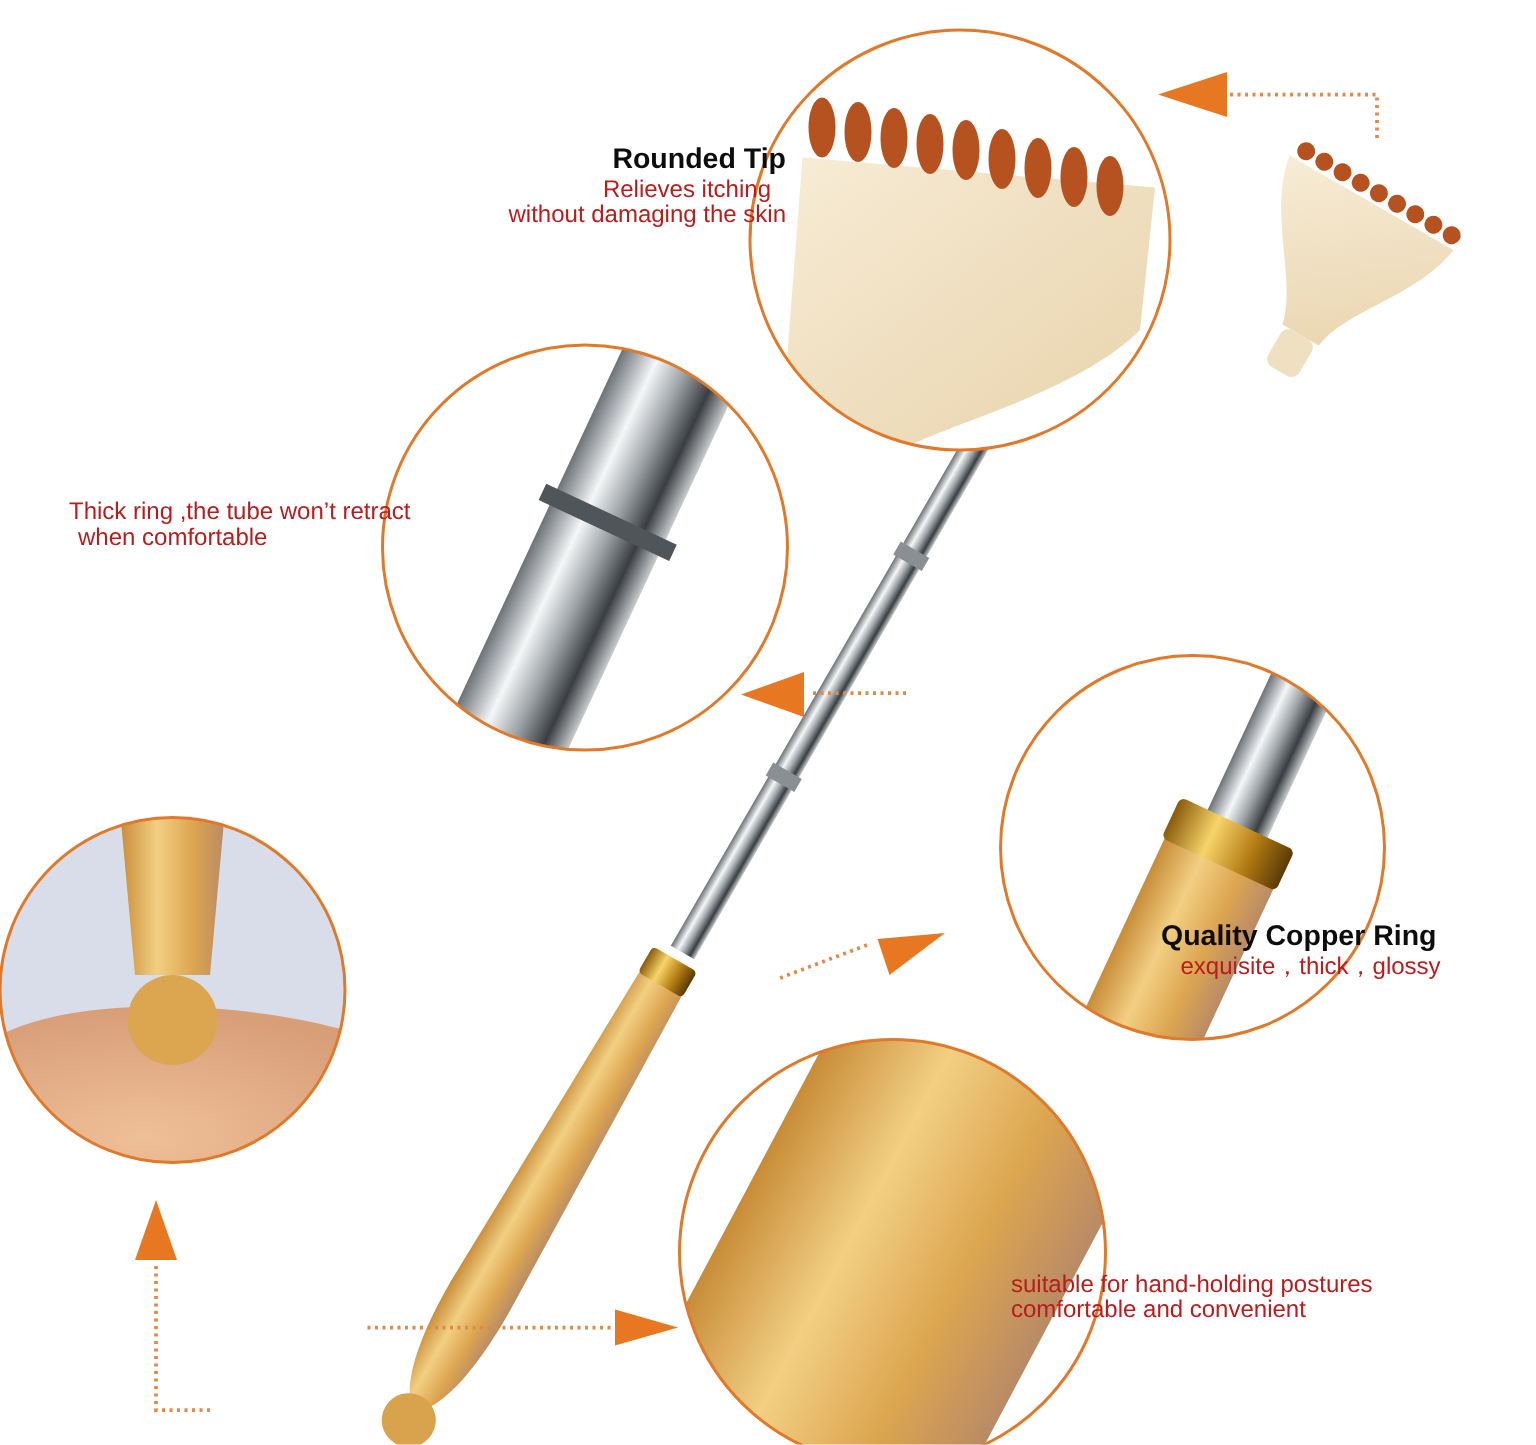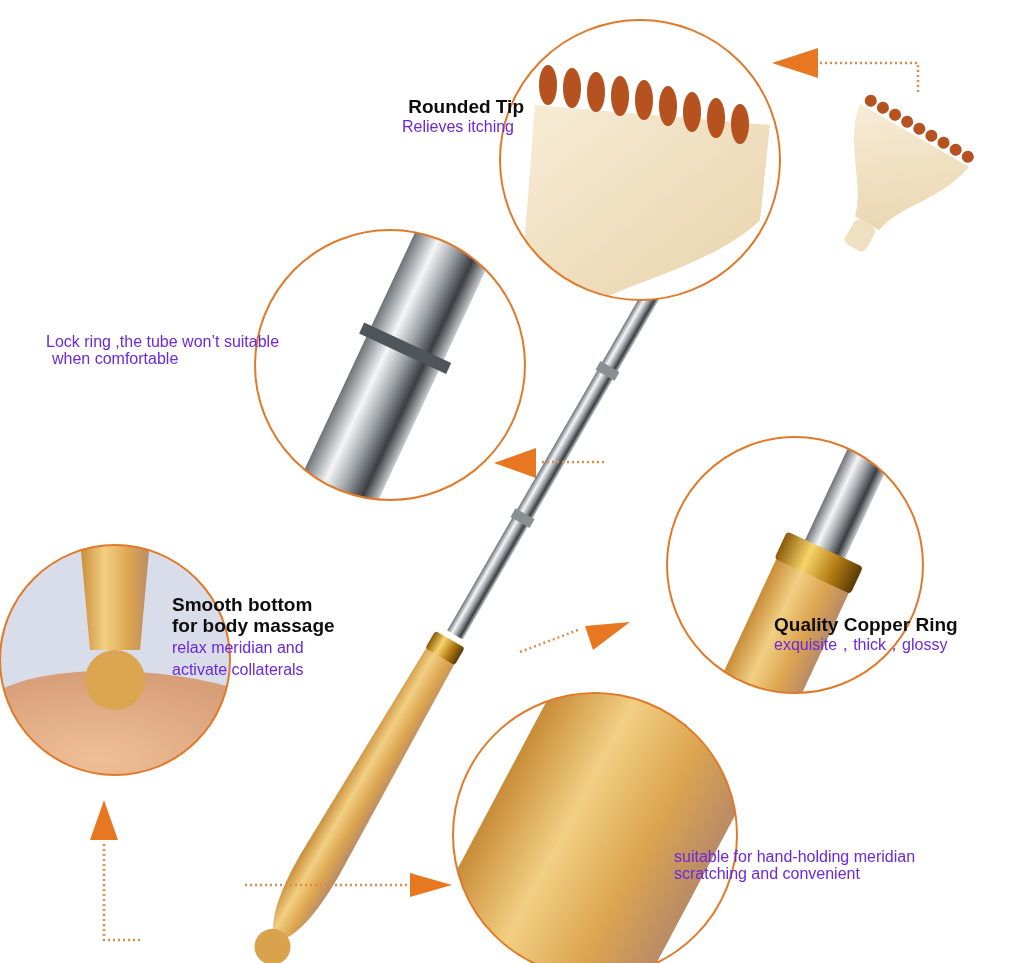--- a/index.html
+++ b/index.html
@@ -2,21 +2,21 @@
 <html><head>
   <meta charset="utf-8">
   <style>
     html, body { margin: 0; padding: 0; background: #ffffff; }
     body { width: 1024px; height: 963px; position: relative; overflow: hidden;
            font-family: "Liberation Sans", "DejaVu Sans", sans-serif; color: #111; }
     .stage { position: absolute; left: 0; top: 0; width: 1024px; height: 963px; }
     svg.art { position: absolute; left: 0; top: 0; }
     .callout { position: absolute; line-height: 1.08; }
     .callout .title { font-weight: bold; font-size: 19px; color: #0d0d0d; display: block; }
-    .callout .line { font-size: 16px; color: #6d28d9; display: block; }
+    .callout .line { font-size: 16px; color: #b91c1c; display: block; }
     .right { text-align: right; }
   </style>
 </head>
 <body>
 
 <div class="stage">
 
   <svg class="art" width="1024" height="963" viewBox="0 0 1024 963">
     <defs>
       <linearGradient id="steelGrad" x1="0" y1="0" x2="1" y2="0">
@@ -168,37 +168,32 @@
       <polygon points="494,463 536,448 536,478"></polygon>
       <polygon points="630,622 585,626 593,650"></polygon>
       <polygon points="104,800 90,840 118,840"></polygon>
       <polygon points="452,885 410,873 410,897"></polygon>
     </g>
   </svg>
 
   <div class="callout right" style="left:270px; top:97px; width:254px;">
     <span class="title">Rounded Tip</span>
     <span class="line" style="padding-right:10px;">Relieves itching</span>
+    <span class="line">without damaging the skin</span>
   </div>
 
   <div class="callout" style="left:44px; top:333px;">
-    <span class="line" style="margin-left:2px;">Lock ring ,the tube won’t suitable</span>
+    <span class="line" style="margin-left:2px;">Thick ring ,the tube won’t retract</span>
     <span class="line" style="margin-left:8px;">when comfortable</span>
   </div>
 
-  <div class="callout" style="left:172px; top:595px;">
-    <span class="title">Smooth bottom</span>
-    <span class="title">for body massage</span>
-    <span class="line" style="margin-top:3px;">relax meridian and</span>
-    <span class="line" style="margin-top:5px;">activate collaterals</span>
-  </div>
 
   <div class="callout" style="left:774px; top:615px;">
     <span class="title">Quality Copper Ring</span>
-    <span class="line" style="margin-left:0;">exquisite，thick，glossy</span>
+    <span class="line" style="margin-left:13px;">exquisite，thick，glossy</span>
   </div>
 
   <div class="callout" style="left:674px; top:848px;">
-    <span class="line">suitable for hand-holding meridian</span>
-    <span class="line">scratching and convenient</span>
+    <span class="line">suitable for hand-holding postures</span>
+    <span class="line">comfortable and convenient</span>
   </div>
 
 </div>
 
 </body></html>

